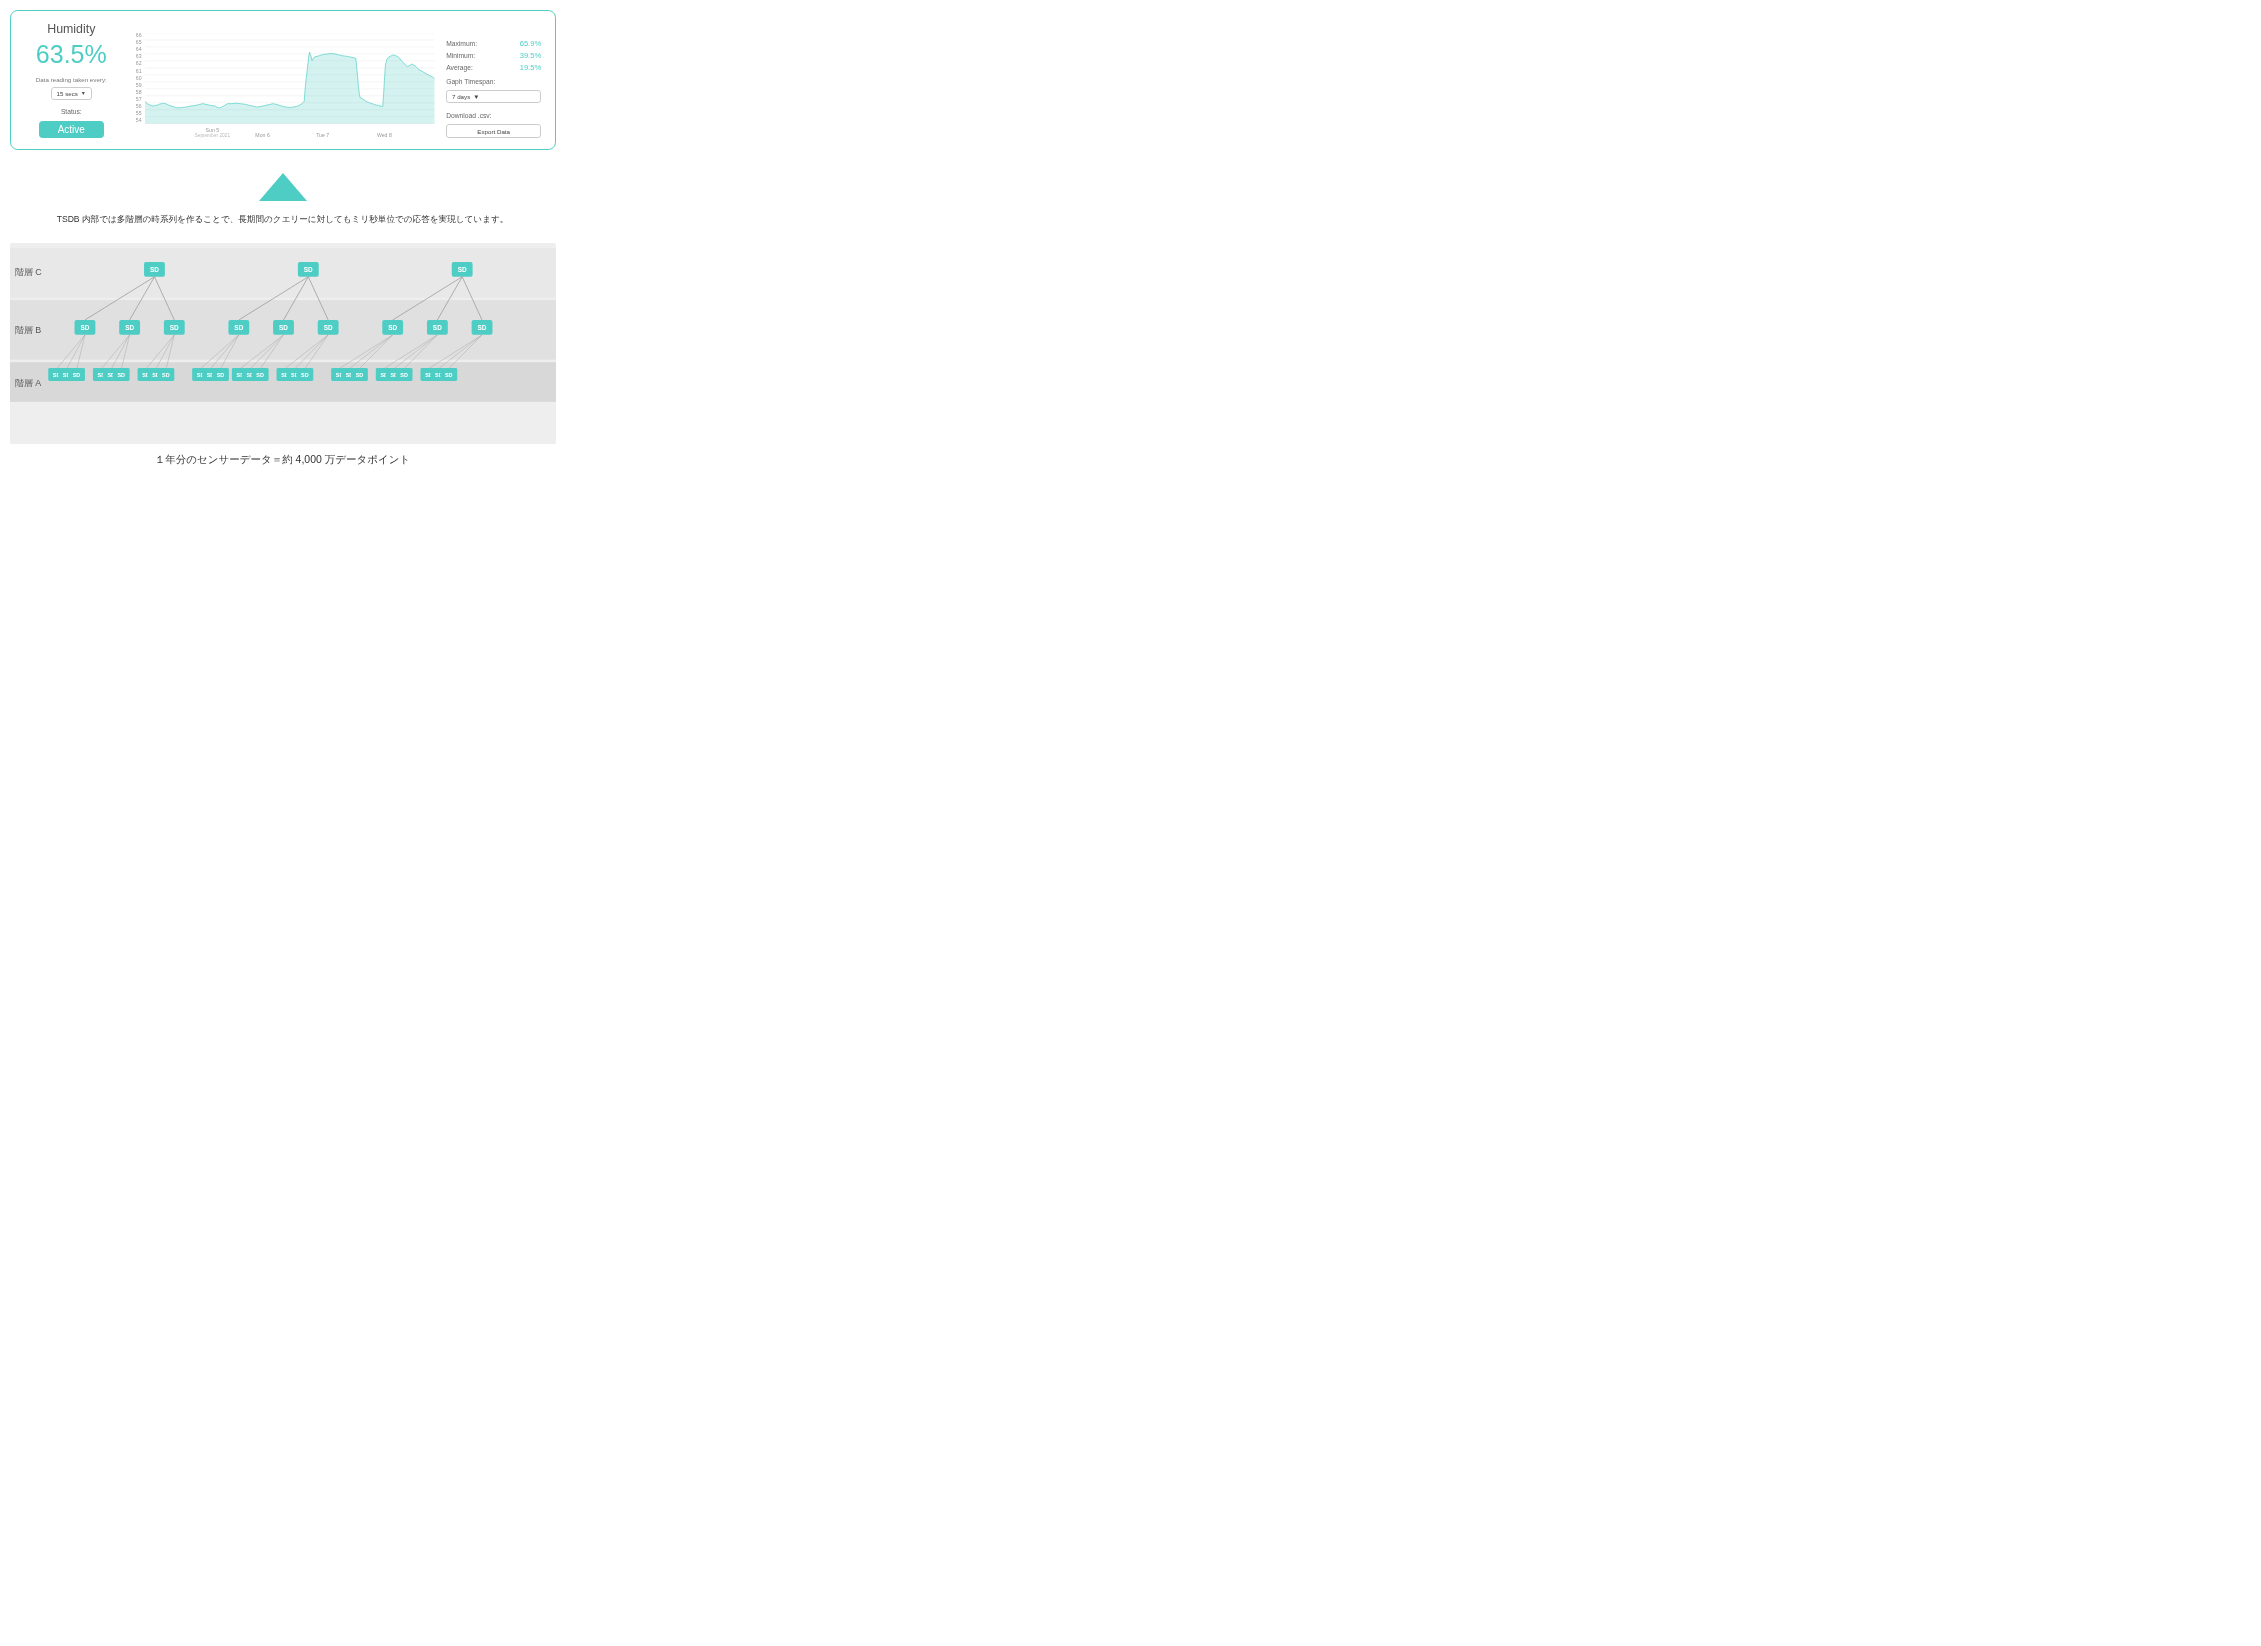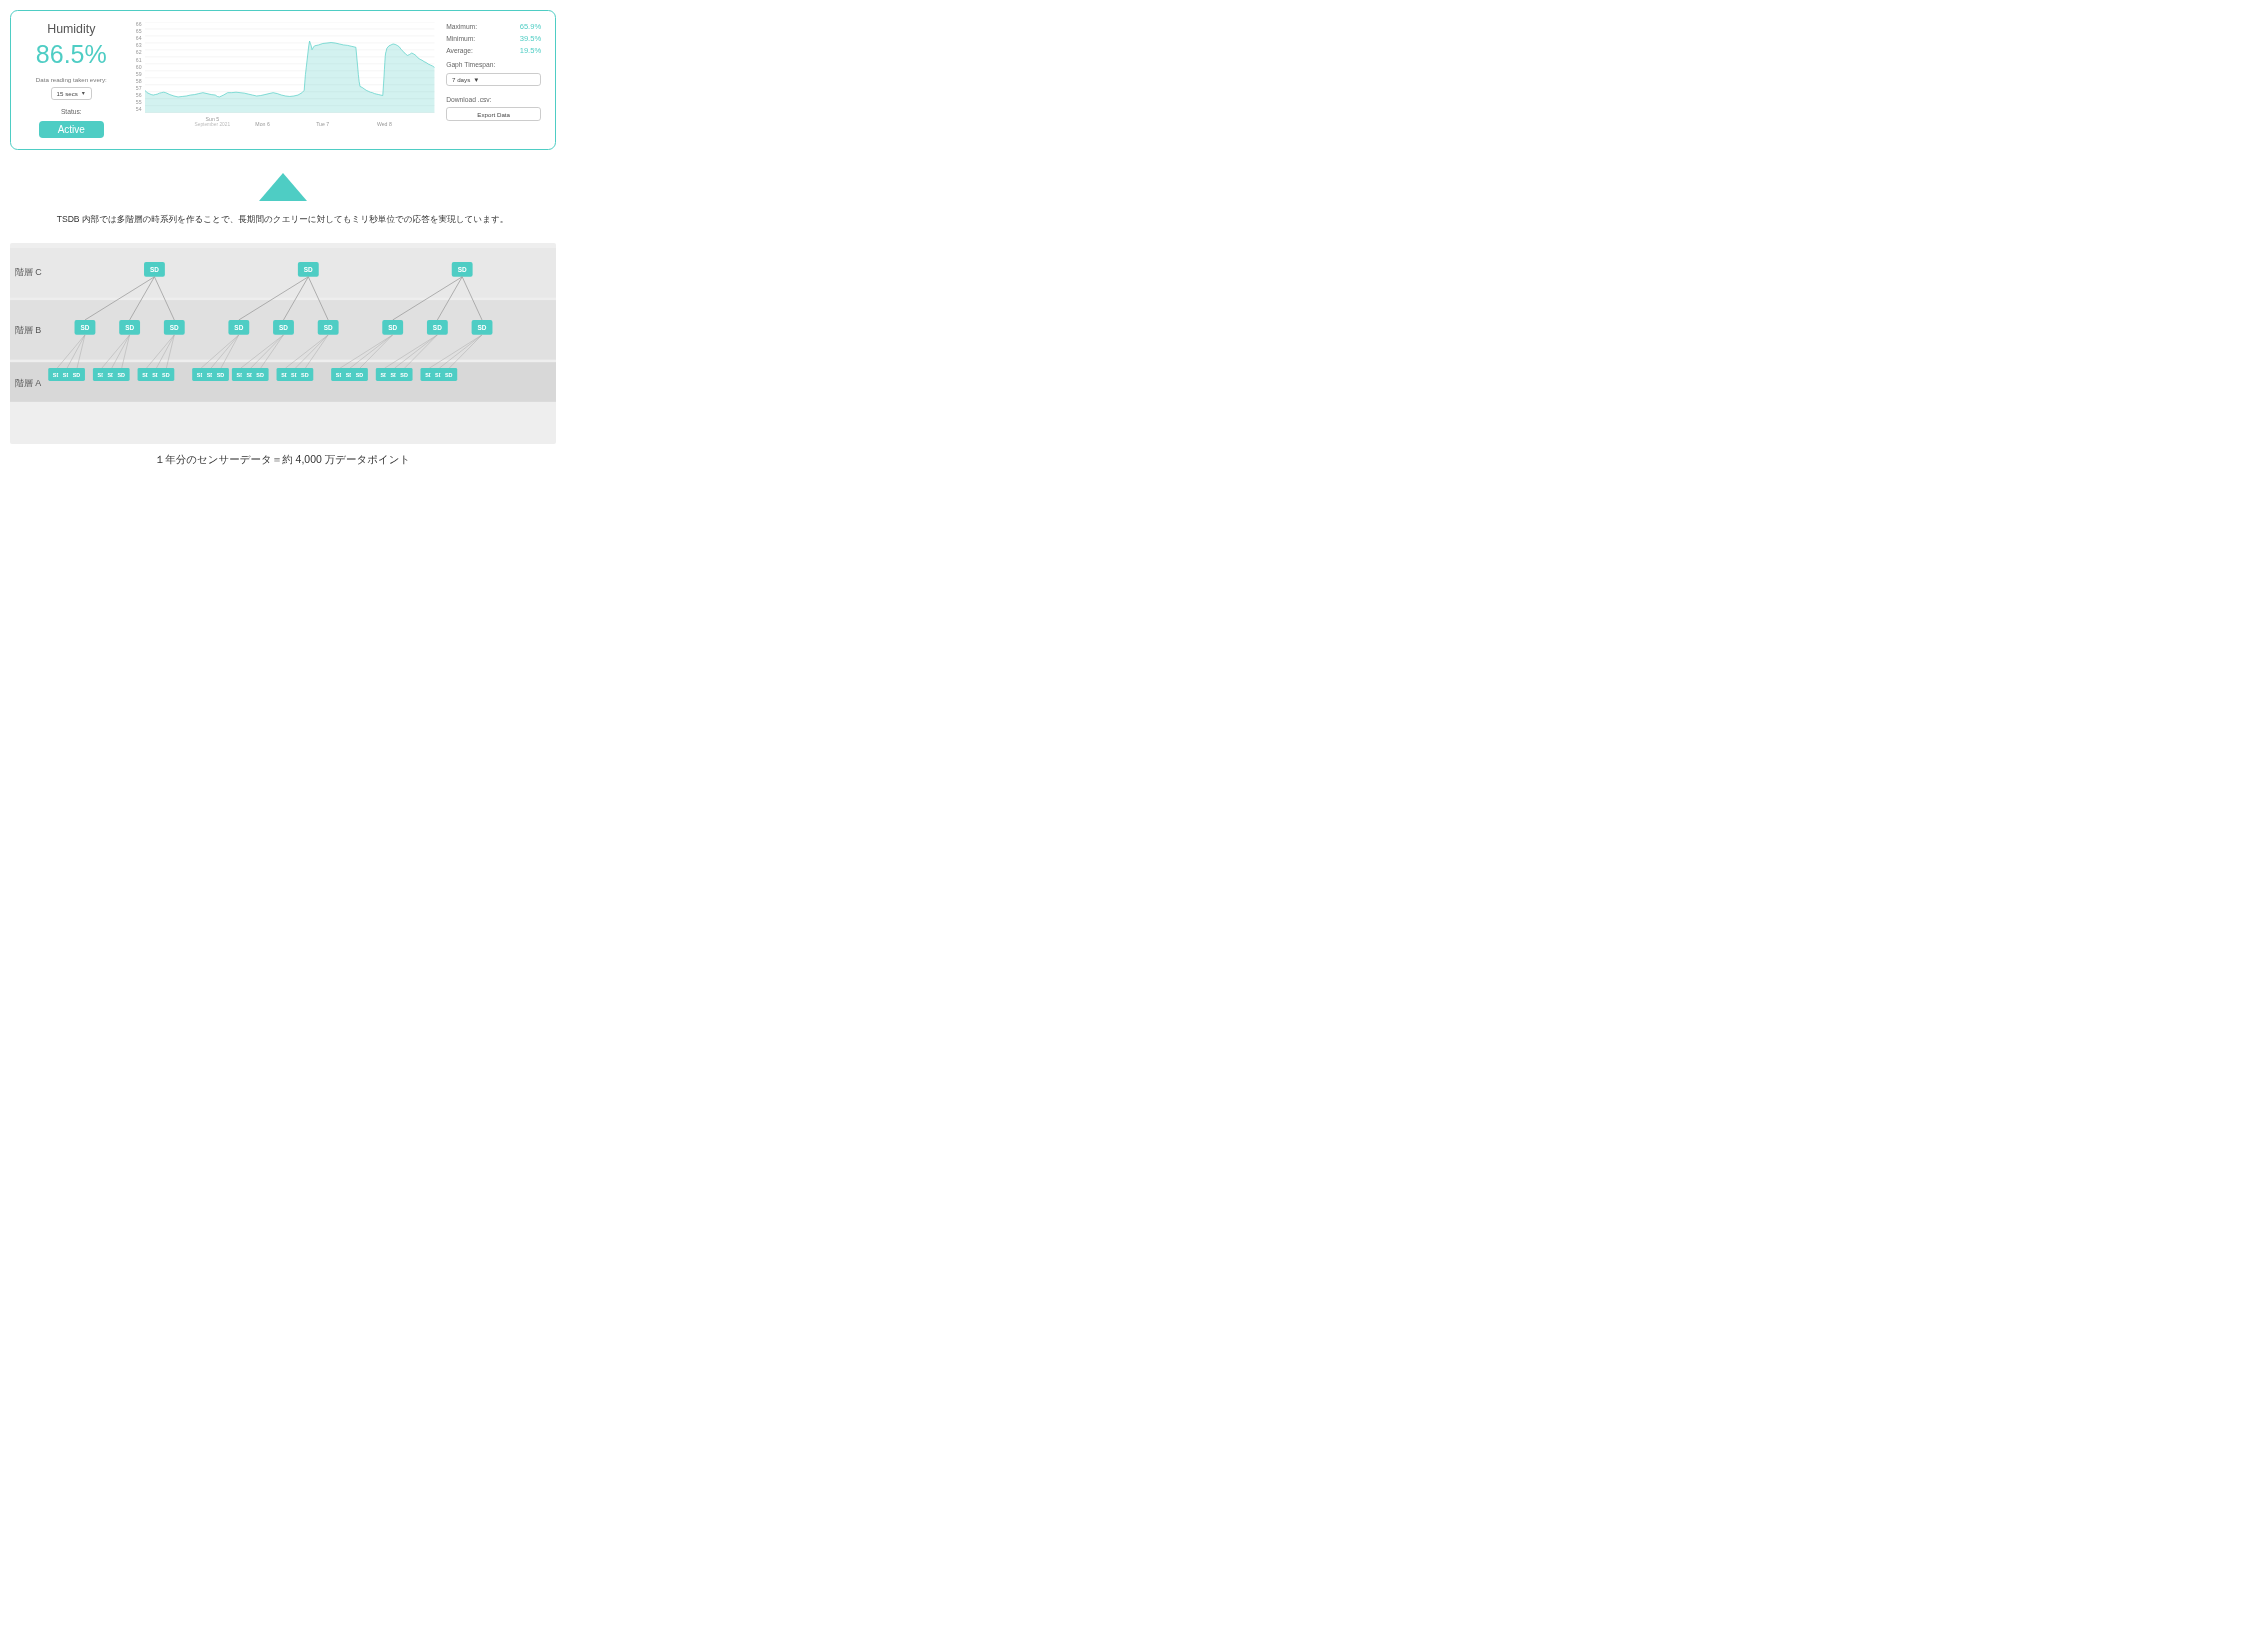--- a/index.html
+++ b/index.html
@@ -11,21 +11,21 @@
       padding: 9.5px;
       color: #333;
     }
 
     
     .sensor-card {
       border: 1px solid #4ecdc4;
       border-radius: 7.6px;
       padding: 11.4px 13.3px;
       display: flex;
-      align-items: flex-start;
+      align-items: flex-end;
       gap: 11.4px;
       margin-bottom: 23px;
       background: #fff;
     }
 
     
     .left-panel {
       min-width: 95px;
       display: flex;
       flex-direction: column;
@@ -240,21 +240,21 @@
       stroke-width: 1.5;
     }
   </style>
 </head>
 <body>
 
 <div class="sensor-card">
 
   <div class="left-panel">
     <div class="sensor-title">Humidity</div>
-    <div class="sensor-value">86.5%</div>
+    <div class="sensor-value">63.5%</div>
     <div class="reading-label">Data reading taken every:</div>
     <div class="interval-select">
       <span>15 secs</span>
       <span class="interval-arrow">▼</span>
     </div>
     <div class="status-label">Status:</div>
     <div class="status-badge">Active</div>
   </div>
 
   <div class="chart-wrapper">

